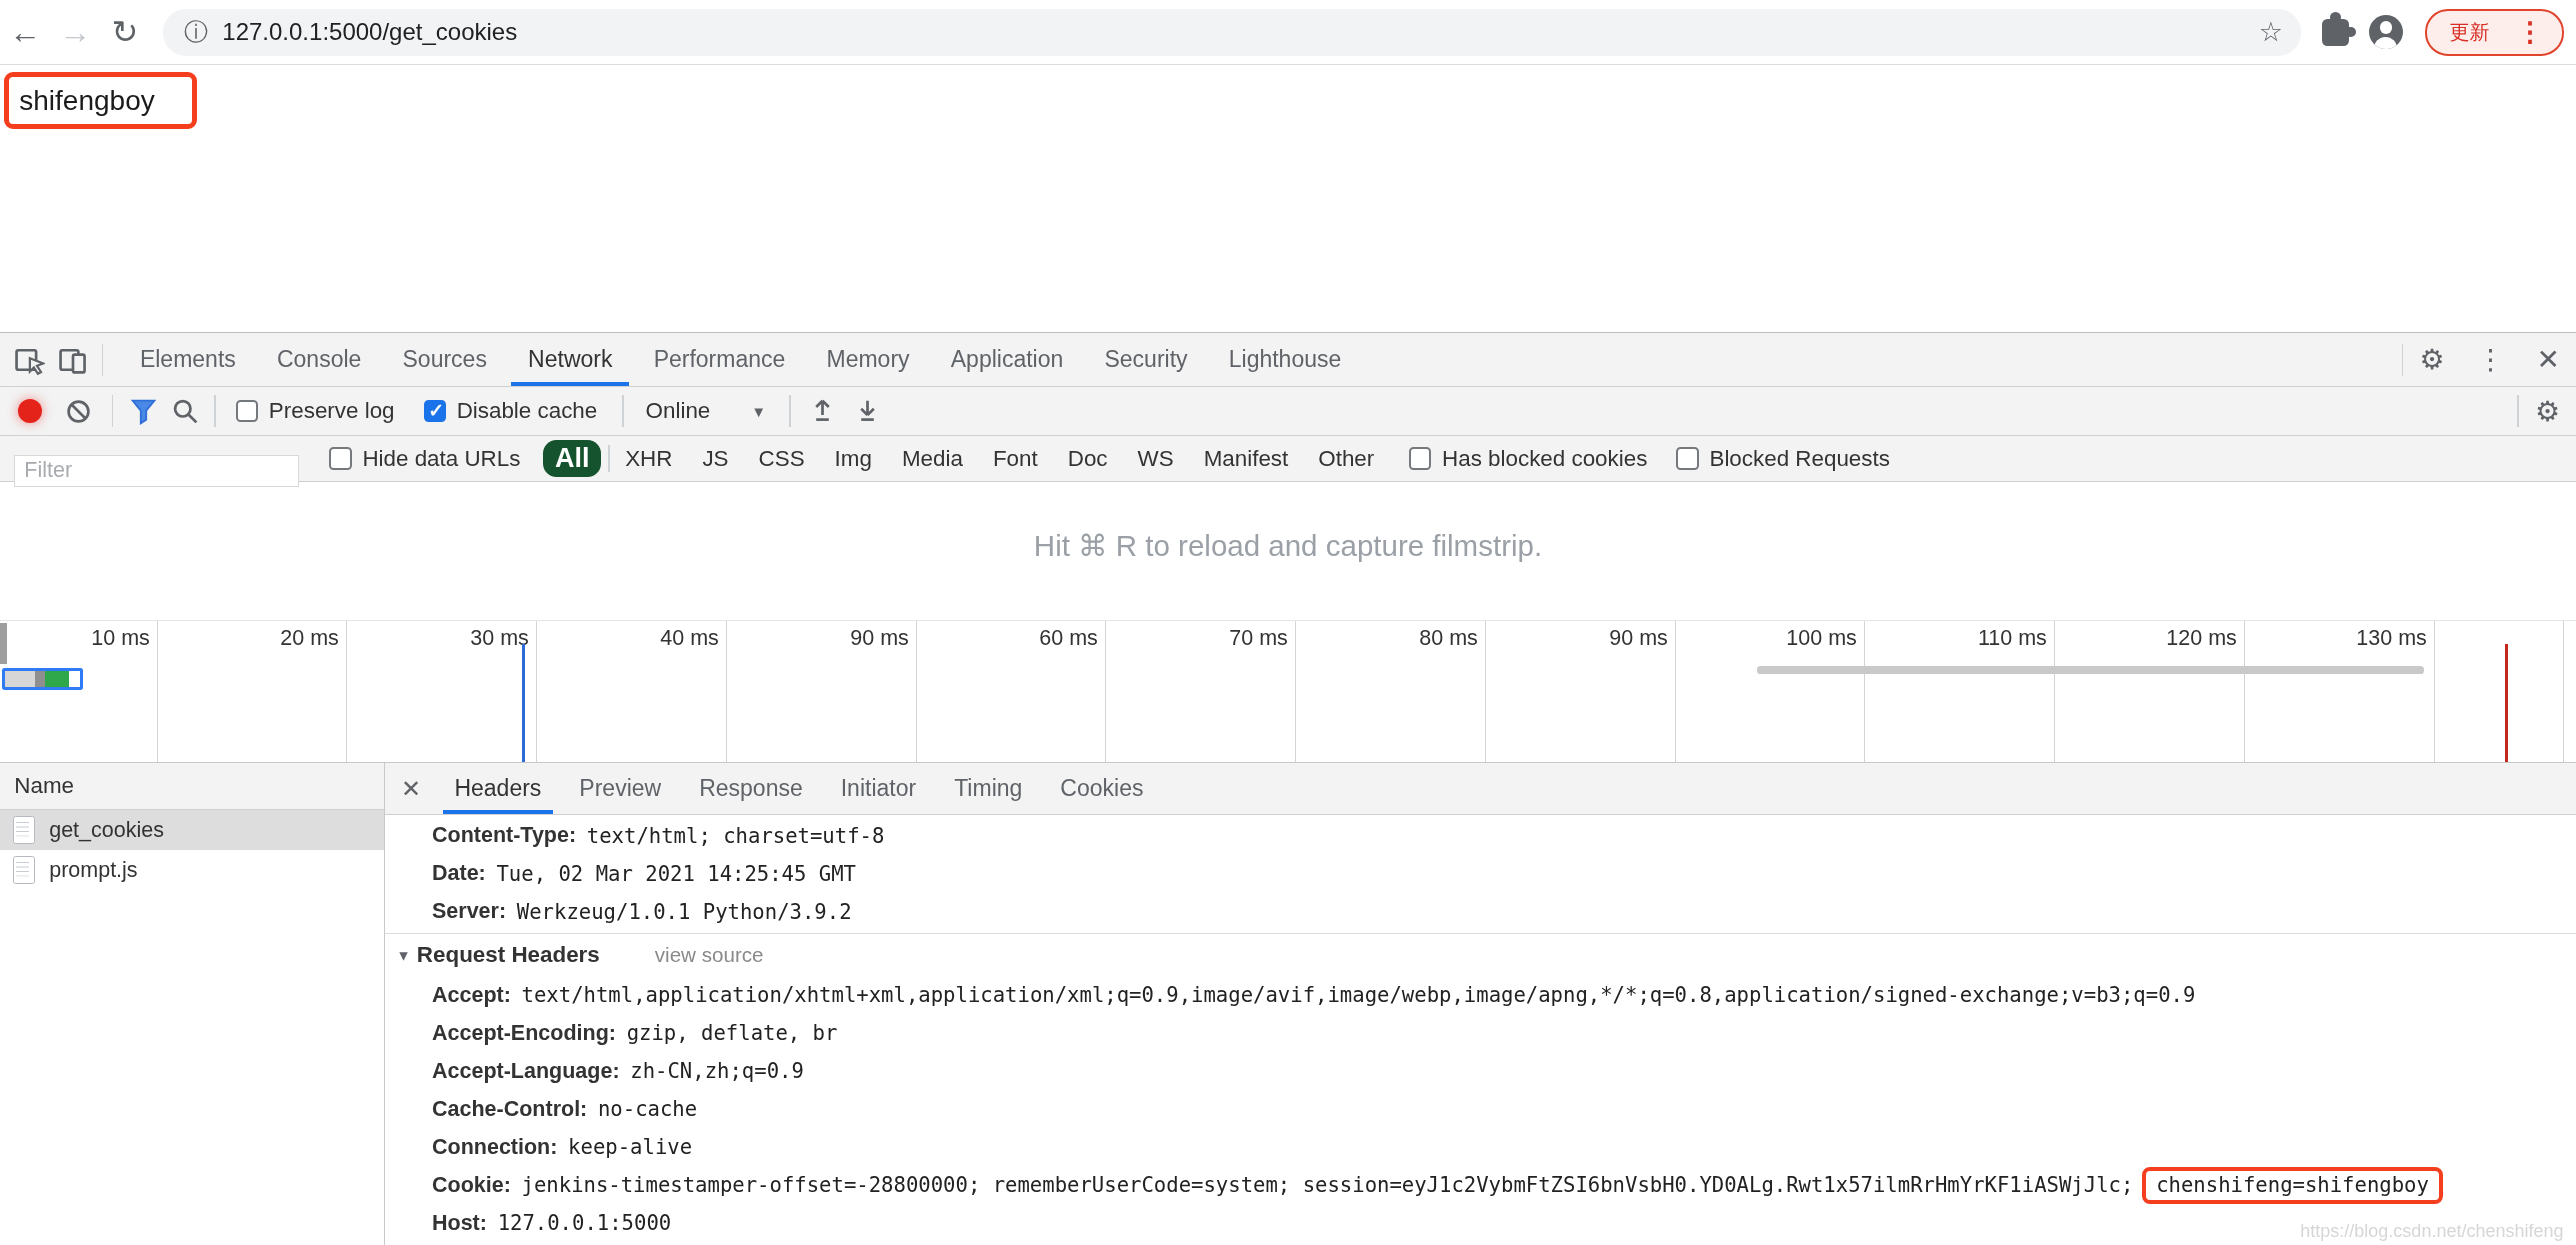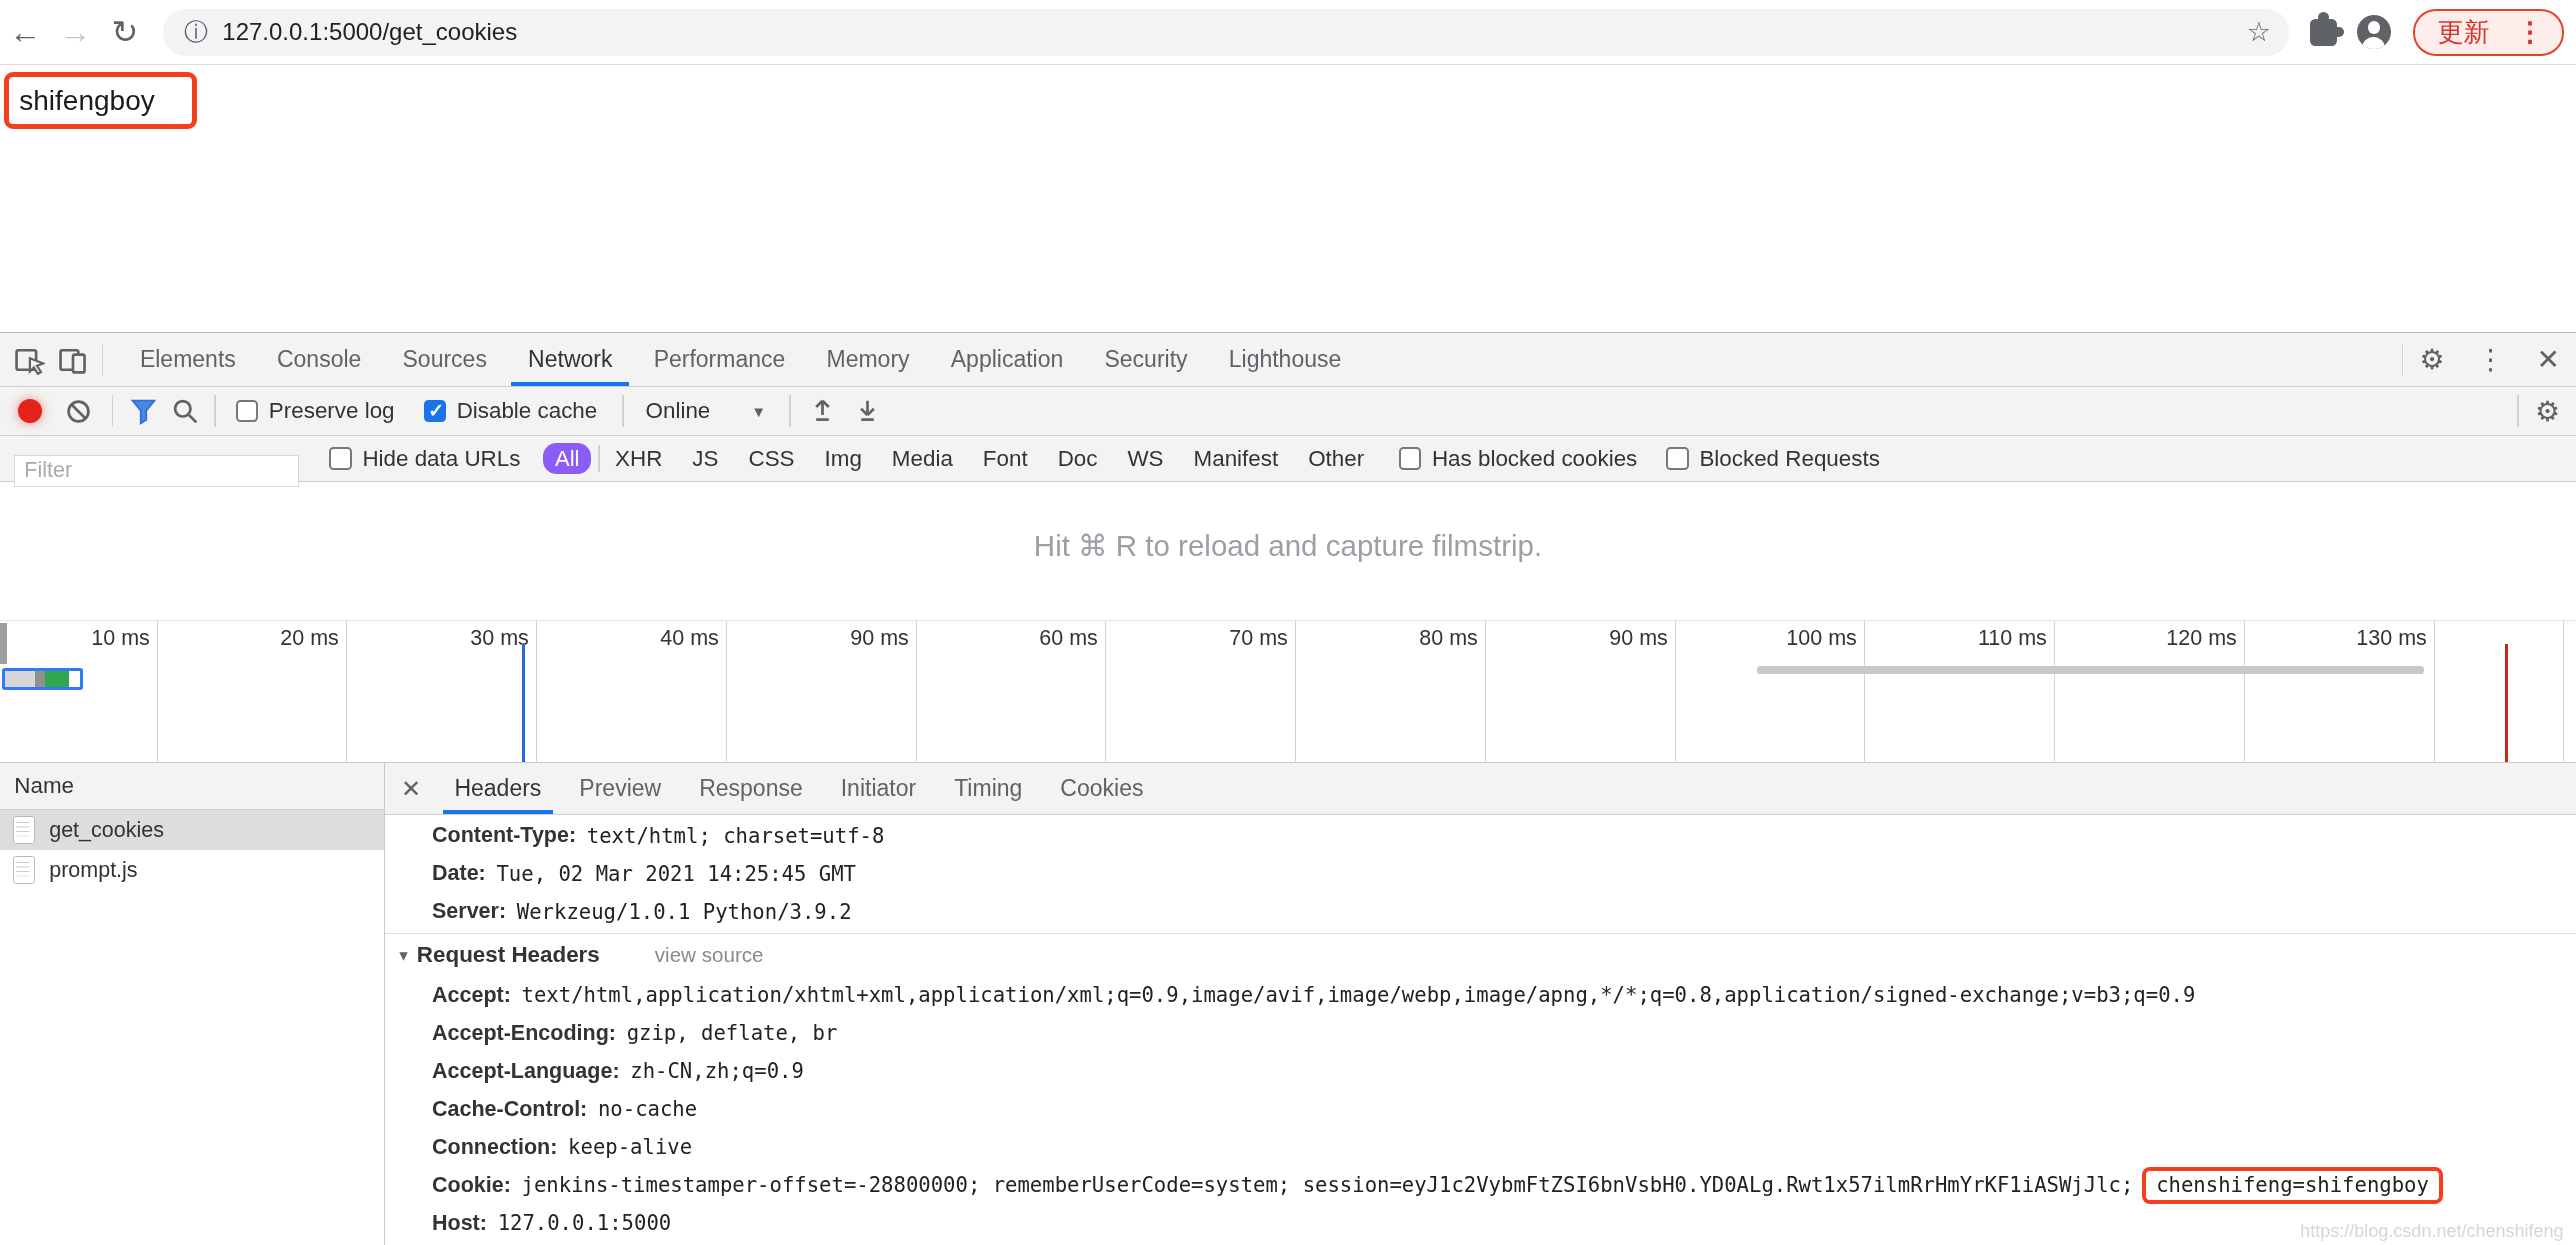--- a/index.html
+++ b/index.html
@@ -14,21 +14,21 @@
   .urlbar .info { font-size:24px; color:#5f6368; margin-right:14.3px; }
   .urlbar .url { font-size:24px; color:#202124; flex:1 1 auto; }
   .urlbar .star { font-size:27px; color:#5f6368; }
   .puzzle { position:relative; width:27px; height:27px; background:#5f6368; border-radius:5.4px; margin:0 19.7px 0 5.4px; flex:0 0 auto; }
   .puzzle::before { content:""; position:absolute; width:10.7px; height:10.7px; border-radius:50%; background:#5f6368; top:-6.3px; left:8px; }
   .puzzle::after  { content:""; position:absolute; width:10.7px; height:10.7px; border-radius:50%; background:#5f6368; right:-6.3px; top:8px; }
   .avatar { width:34px; height:34px; border-radius:50%; background:#5f6368; position:relative; overflow:hidden; margin-right:21.5px; flex:0 0 auto; }
   .avatar::before { content:""; position:absolute; width:12.5px; height:12.5px; border-radius:50%; background:#fff; left:10.7px; top:6.3px; }
   .avatar::after { content:""; position:absolute; width:23px; height:14.3px; border-radius:11.6px 11.6px 0 0; background:#fff; left:5.4px; top:21.5px; }
   .updatepill { height:47px; border:2.7px solid #e1432c; background:#fdeeec; border-radius:23px; display:flex; align-items:center; padding:0 18px 0 23px; margin-right:12.5px; flex:0 0 auto; }
-  .updatepill .txt { color:#d93025; font-size:26px; }
+  .updatepill .txt { color:#d93025; font-size:20px; }
   .updatepill .dots { color:#d93025; font-size:27px; font-weight:bold; margin-left:27px; }
 
   
   .page { position:relative; height:267px; background:#fff; }
   .pagebox { position:absolute; left:3.6px; top:7.2px; width:193px; height:57px; border:5.4px solid #f43e1d; border-radius:9px; display:flex; align-items:center; padding-left:10.7px; }
   .pagebox span { font-size:28px; color:#1b1b1b; }
 
   
   .devtools { border-top:0.9px solid #b9bcbf; }
   .dt-tabbar { height:54px; background:#f3f3f3; border-bottom:0.9px solid #d0d0d0; display:flex; align-items:center; }
@@ -45,21 +45,21 @@
   .rec { width:24px; height:24px; border-radius:50%; background:#e4231b; box-shadow:0 0 10.7px rgba(228,35,27,.5); margin:0 23px 0 18px; flex:0 0 auto; }
   .cb { width:22.4px; height:22.4px; border:2.7px solid #75797e; border-radius:4.5px; background:#fff; flex:0 0 auto; position:relative; }
   .cb.checked { background:#1a73e8; border-color:#1a73e8; }
   .cb.checked::after { content:"✓"; position:absolute; left:2.7px; top:-2.7px; color:#fff; font-size:19px; font-weight:bold; }
   .cblabel { margin-left:10.7px; }
   .ddtri { font-size:15px; color:#5f6368; margin-left:41px; }
 
   .dt-filterbar { height:46px; background:#f3f3f3; border-bottom:0.9px solid #cfcfcf; display:flex; align-items:center; font-size:22.4px; color:#333; }
   .filterinput { width:285px; height:32px; margin-left:14.3px; border:0.9px solid #d8d8d8; background:#fff; font-size:21.5px; padding:0 9px; color:#333; font-family:"Liberation Sans",sans-serif;margin-top:24px; }
   .filterinput::placeholder { color:#a8abaf; }
-  .pillall { background:#8b5cf6; color:#fff; border-radius:13.4px; padding:2.7px 11.6px; font-size:22px; margin:0 7.2px 0 23px; }
+  .pillall { background:#14532d; color:#fff; border-radius:13.4px; padding:2.7px 11.6px; font-size:27px; margin:0 7.2px 0 23px;font-weight:bold; }
   .ftype { margin:0 15px; }
 
   .dt-hint { height:138px; background:#fff; display:flex; align-items:flex-start; justify-content:center; }
   .dt-hint span { margin-top:47px; font-size:29.5px; color:#9aa0a6; }
 
   
   .dt-timeline { position:relative; height:143px; background:#fff; border-bottom:0.9px solid #c9c9c9; border-top:0.9px solid #e4e4e4; overflow:hidden; }
   .tick { position:absolute; top:0; bottom:0; }
   .tick .tline { position:absolute; left:0; top:0; bottom:0; width:0.9px; background:#d4d4d4; }
   .tick .tlabel { position:absolute; right:7.2px; top:5px; white-space:nowrap; font-size:21.5px; color:#333; }

